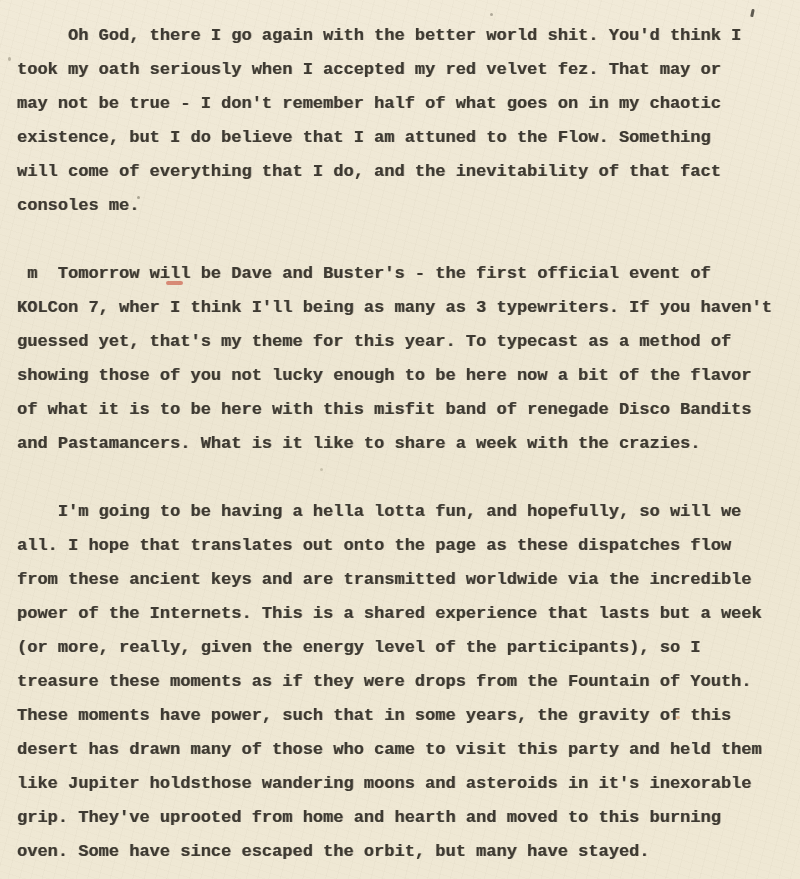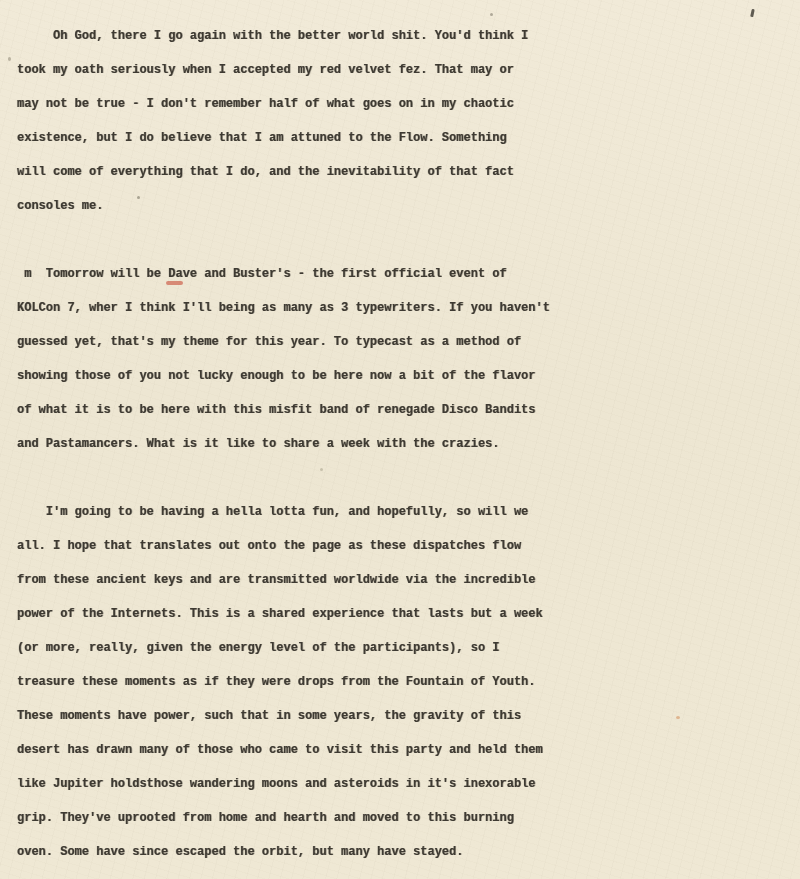--- a/index.html
+++ b/index.html
@@ -30,21 +30,21 @@
   }
   .text-block {
     position: relative;
     padding: 19px 0 0 17px;
     z-index: 2;
   }
   pre.para {
     margin: 0 0 34px 0;
     padding: 0;
     font-family: inherit;
-    font-size: 12px;
+    font-size: 17px;
     line-height: 34px;
     font-weight: 700;
     color: #3e3a32;
     letter-spacing: 0px;
     text-shadow: 0.7px 0.2px 0.6px rgba(62,58,50,0.45), -0.4px 0 0.4px rgba(62,58,50,0.22);
     white-space: pre;
   }
   .speck {
     position: absolute;
     pointer-events: none;

